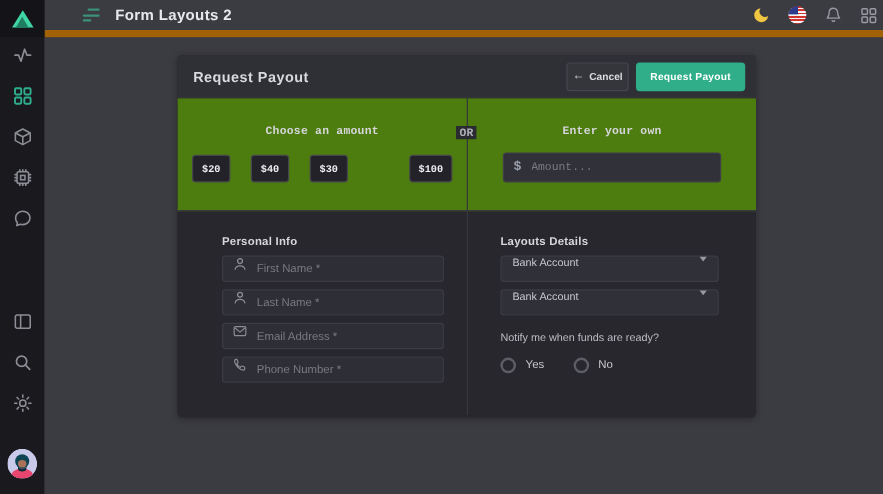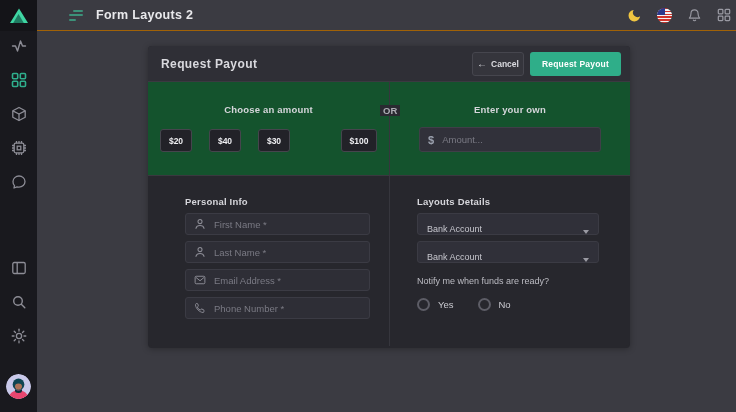--- a/index.html
+++ b/index.html
@@ -14,21 +14,21 @@
 
   
   .sidebar { position:absolute; left:0; top:0; width:37px; height:412px; background:#19191e; z-index:5; }
   .logo-box { width:37px; height:31px; background:#141418; display:flex; align-items:center; justify-content:center; }
   .side-icon { position:absolute; left:0; width:37px; height:18px; display:flex; align-items:center; justify-content:center; cursor:pointer; }
   .side-icon svg { display:block; }
   .avatar-wrap { position:absolute; left:6px; top:374px; width:25px; height:25px; border-radius:50%; overflow:hidden; cursor:pointer; }
 
   
   .topbar { position:absolute; left:37px; top:0; width:699px; height:31px; background:#3b3b42;
-            border-bottom:1px solid #a16207; display:flex; align-items:center; padding:0 4px 0 32px; }
+            border-bottom:6px solid #a16207; display:flex; align-items:center; padding:0 4px 0 32px; }
   .menu-toggle { width:14px; display:flex; flex-direction:column; gap:2.5px; cursor:pointer; margin-right:13px; }
   .menu-toggle i { display:block; height:2px; border-radius:1px; background:#3c9179; }
   .menu-toggle i:nth-child(1){ width:10px; align-self:flex-end; }
   .menu-toggle i:nth-child(2){ width:14px; }
   .menu-toggle i:nth-child(3){ width:7px; align-self:flex-start; }
   .topbar-title { font-size:12.5px; font-weight:700; color:#e9e9ec; letter-spacing:.3px; }
   .topbar-right { margin-left:auto; display:flex; align-items:center; gap:14px; }
   .tr-icon { width:16px; height:16px; display:flex; align-items:center; justify-content:center; cursor:pointer; }
   .flag { width:15px; height:15px; border-radius:50%; position:relative; overflow:hidden;
           background:repeating-linear-gradient(180deg,#d0342c 0 1.4px,#f4f4f4 1.4px 2.8px); }
@@ -40,21 +40,21 @@
   .card-header { height:36px; background:#2f2f36; border-bottom:1px solid #3a3a41; border-radius:4px 4px 0 0;
                  display:flex; align-items:center; padding:0 9px 0 13px; }
   .card-title { font-size:12px; font-weight:700; color:#d9d9de; letter-spacing:.4px; flex:1; }
   .btn { border:none; border-radius:3px; font-family:inherit; font-size:8.5px; font-weight:700; cursor:pointer;
          height:24px; display:inline-flex; align-items:center; justify-content:center; }
   .btn-cancel { background:#35353c; border:1px solid #46464e; color:#dcdce1; width:52px; gap:4px; margin-right:6px; }
   .btn-cancel .arr { font-size:10px; font-weight:400; }
   .btn-submit { background:#2fae89; color:#fff; padding:0 12px; letter-spacing:.2px; }
 
   
-  .amounts { height:94px; background:#14532d; border-bottom:1px solid #39393f; display:flex; position:relative; }
+  .amounts { height:94px; background:#4d7c0f; border-bottom:1px solid #39393f; display:flex; position:relative;font-family:Liberation Mono, monospace; }
   .amounts-left { width:242px; border-right:1px solid #36363d; display:flex; flex-direction:column; align-items:center; }
   .sec-heading { font-size:9.5px; font-weight:700; color:#d6d6db; letter-spacing:.2px; }
   .amounts-left .sec-heading { margin-top:22px; }
   .amount-btn-row { display:flex; gap:17px; margin-top:14px; }
   .amount-btn { background:#222228; border:1px solid #45454d; border-radius:3px; color:#eeeef1;
                 font-family:inherit; font-size:8.5px; font-weight:700; width:32px; height:23px; cursor:pointer; }
   .amount-btn.wide { width:36px;margin-left:34px; }
   .or-label { position:absolute; left:232px; top:23px; background:#2a2a31; padding:0 3px; z-index:2;
               font-size:9.5px; font-weight:700; color:#aeaeb5; }
   .amounts-right { flex:1; display:flex; flex-direction:column; align-items:center; }
@@ -64,25 +64,25 @@
   .currency { color:#9aa0ad; font-size:11px; font-weight:700; }
   .text-input { background:transparent; border:none; outline:none; color:#cfcfd5; font-family:inherit;
                 font-size:9.5px; flex:1; min-width:0; }
   .text-input::placeholder { color:#7a7a84; }
 
   
   .form-section { display:flex; height:170px; background:#27272d; border-radius:0 0 4px 4px; }
   .col-personal { width:242px; border-right:1px solid #36363d; padding:20px 20px 0 37px; }
   .col-payout { flex:1; padding:20px 33px 0 27px; }
   .field { margin-top:6px; width:185px; height:22px; background:#2e2e36; border:1px solid #3b3b44;
-           border-radius:3px; display:flex; align-items:center; padding:0 8px; gap:8px; }
+           border-radius:3px; display:flex; padding:0 8px; gap:8px; }
   .field:first-of-type { margin-top:14px; }
   .field svg { flex:none; }
   .select { margin-top:6px; width:182px; height:22px; background:#303039; border:1px solid #3b3b44;
-            border-radius:3px; display:flex; align-items:flex-end; padding:0 9px; cursor:pointer; }
+            border-radius:3px; display:flex; align-items:flex-start; padding:0 9px; cursor:pointer; }
   .select:first-of-type { margin-top:14px; }
   .select-value { font-size:9px; color:#c6c6cd; flex:1; }
   .caret { width:0; height:0; border-left:3.5px solid transparent; border-right:3.5px solid transparent;
            border-top:4.5px solid #9a9aa3; }
   .notify-q { margin-top:13px; font-size:9px; color:#bcbcc3; }
   .radio-row { margin-top:12px; display:flex; align-items:center; gap:24px; }
   .radio { display:flex; align-items:center; gap:8px; cursor:pointer; }
   .radio-circle { width:13px; height:13px; border:2px solid #5d5d66; border-radius:50%; background:transparent; }
   .radio-label { font-size:9.5px; color:#cacad0; }
 </style>

